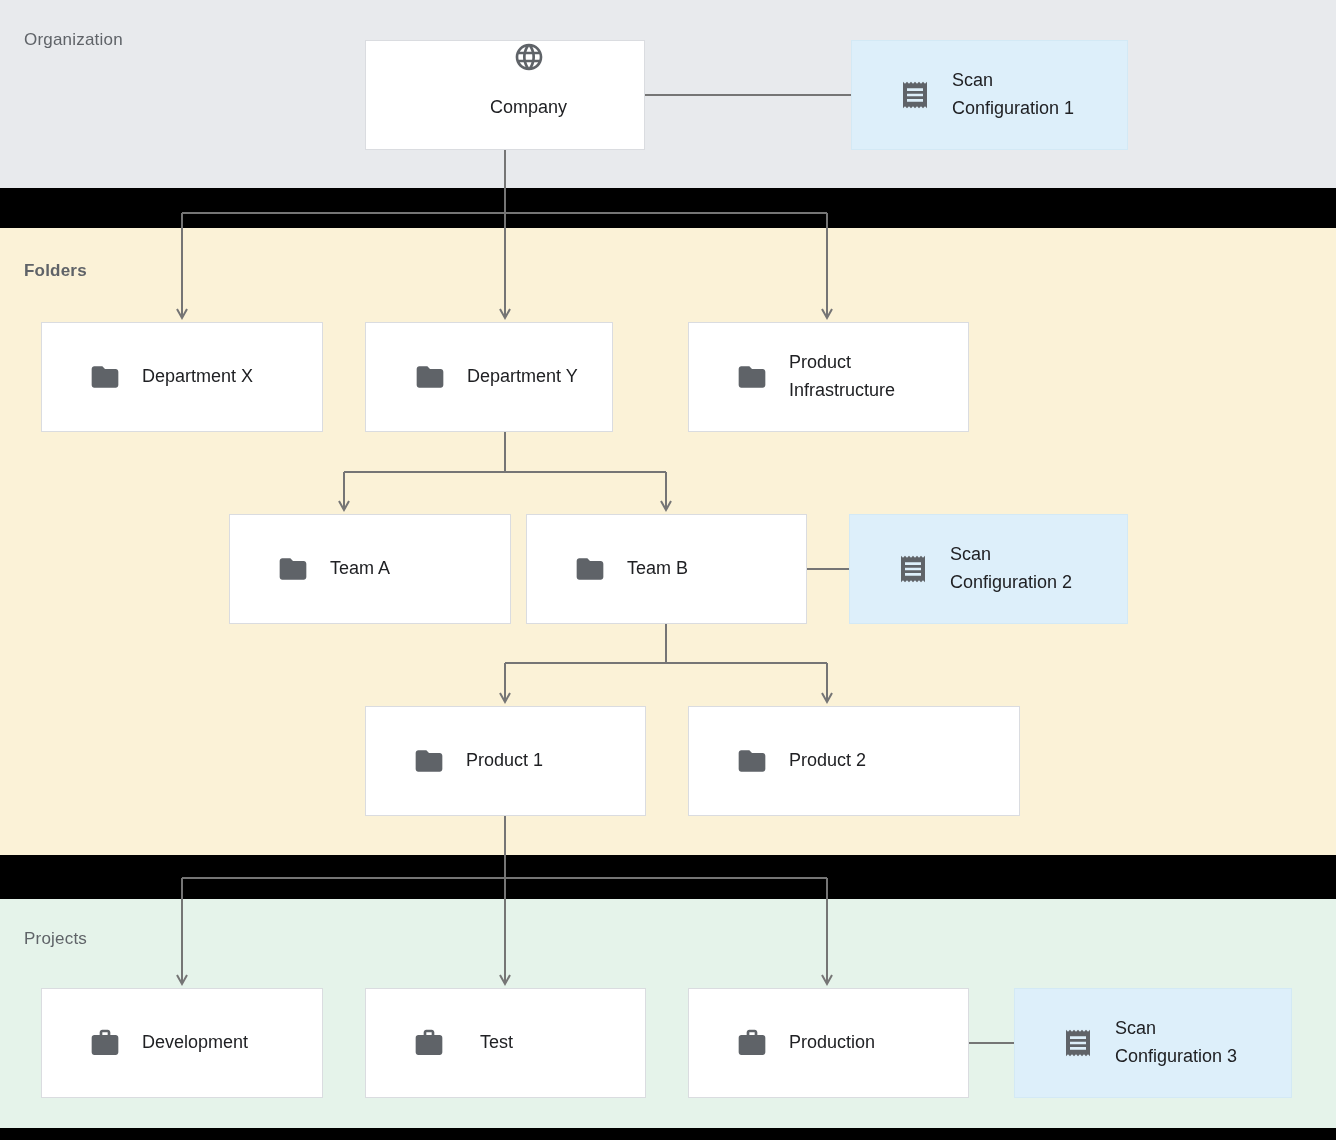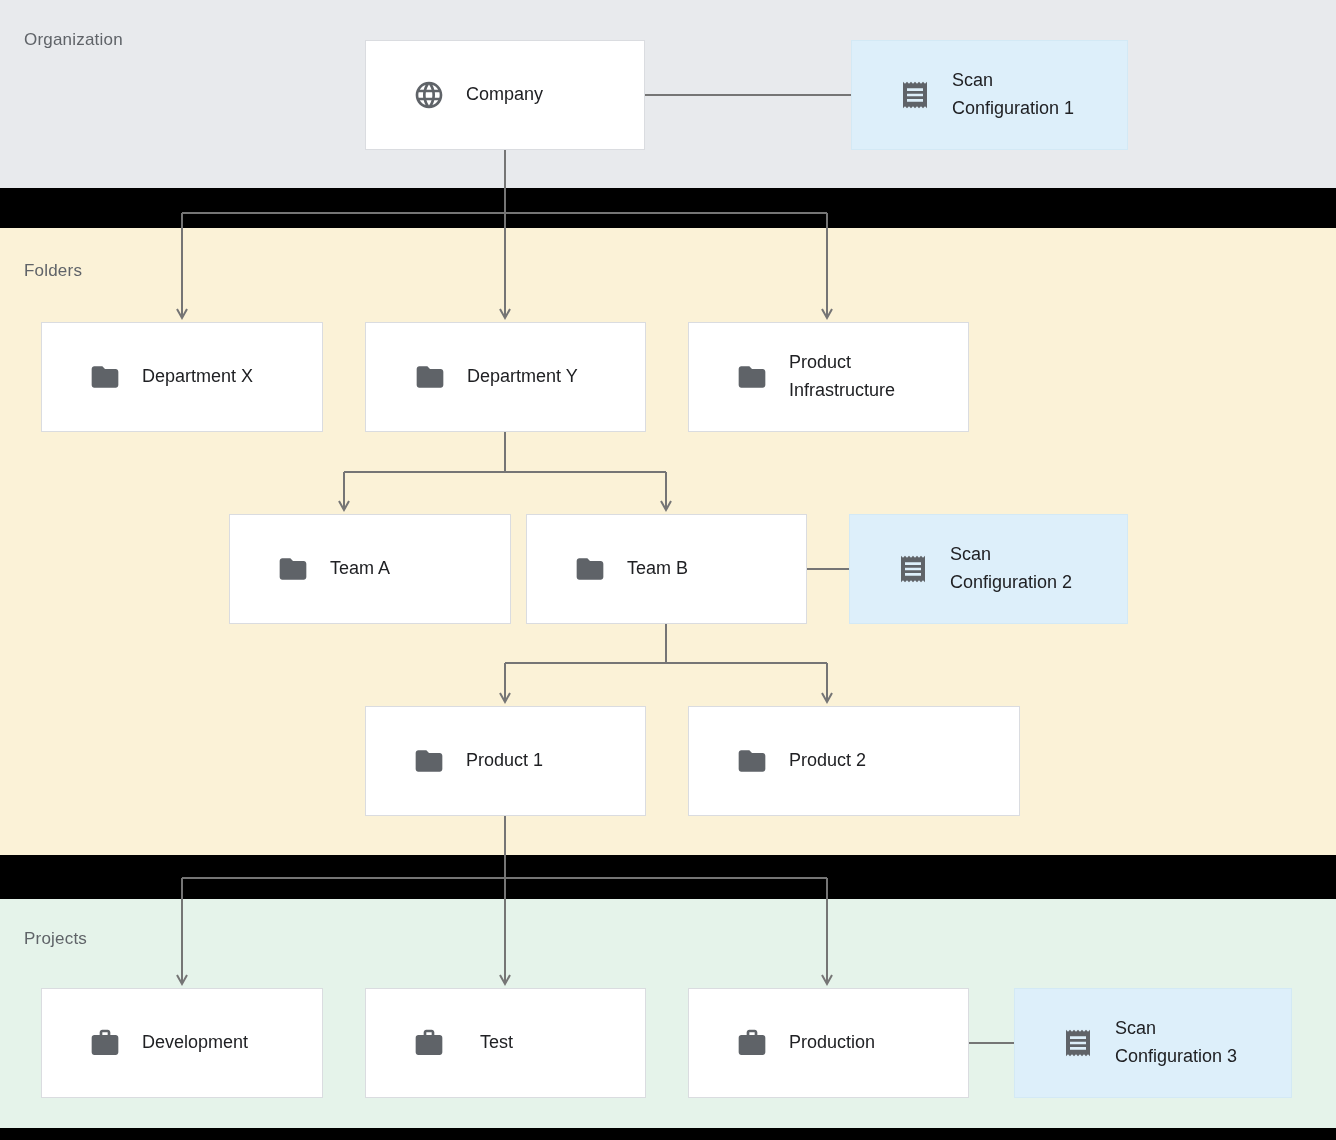--- a/index.html
+++ b/index.html
@@ -55,21 +55,21 @@
       </g>
   </defs>
 </svg>
 
 <div class="canvas">
 
   <div class="band" style="top:0;height:188px;background:var(--band-organization,#e8eaed);">
     <span class="band-label" style="left:24px;top:30px;text-align:center;">Organization</span>
   </div>
   <div class="band" style="top:228px;height:627px;background:var(--band-folders,#fbf2d7);">
-    <span class="band-label" style="left:24px;top:33px;">Folders</span>
+    <span class="band-label" style="left:24px;top:33px;font-weight:bold;">Folders</span>
   </div>
   <div class="band" style="top:899px;height:229px;background:var(--band-projects,#e5f3ea);">
     <span class="band-label" style="left:24px;top:30px;">Projects</span>
   </div>
 
   <svg class="connectors" width="1336" height="1140" viewBox="0 0 1336 1140" aria-hidden="true">
     <defs>
       <marker id="arrow" markerUnits="userSpaceOnUse" markerWidth="18" markerHeight="18" refX="12" refY="8" orient="auto">
         <path class="arrowhead" d="M3,3 L12,8 L3,13"></path>
       </marker>
@@ -91,40 +91,40 @@
     <path d="M505,816 V878 M182,878 H827"></path>
     <path d="M182,878 V984" marker-end="url(#arrow)"></path>
     <path d="M505,878 V984" marker-end="url(#arrow)"></path>
     <path d="M827,878 V984" marker-end="url(#arrow)"></path>
 
     <path d="M645,95 H851"></path>
     <path d="M807,569 H849"></path>
     <path d="M969,1043 H1014"></path>
   </svg>
 
-  <div class="node" style="left:365px;top:40px;width:280px;">
+  <div class="node" style="left:365px;top:40px;width:280px;flex-direction:column;">
     <svg class="icon" viewBox="0 0 24 24">
         <use href="#i-globe"></use>
       </svg>
     <span class="node-label">Company</span>
   </div>
   <div class="node scan" style="left:851px;top:40px;width:277px;">
     <svg class="icon" viewBox="0 0 24 24">
         <use href="#i-receipt"></use>
       </svg>
     <span class="node-label w150">Scan Configuration 1</span>
   </div>
 
   <div class="node" style="left:41px;top:322px;width:282px;">
     <svg class="icon" viewBox="0 0 24 24">
         <use href="#i-folder"></use>
       </svg>
     <span class="node-label">Department X</span>
   </div>
-  <div class="node" style="left:365px;top:322px;width:281px;padding-left:48px;">
+  <div class="node" style="left:365px;top:322px;width:248px;padding-left:48px;">
     <svg class="icon" viewBox="0 0 24 24">
         <use href="#i-folder"></use>
       </svg>
     <span class="node-label">Department Y</span>
   </div>
   <div class="node" style="left:688px;top:322px;width:281px;">
     <svg class="icon" viewBox="0 0 24 24">
         <use href="#i-folder"></use>
       </svg>
     <span class="node-label w146">Product Infrastructure</span>

